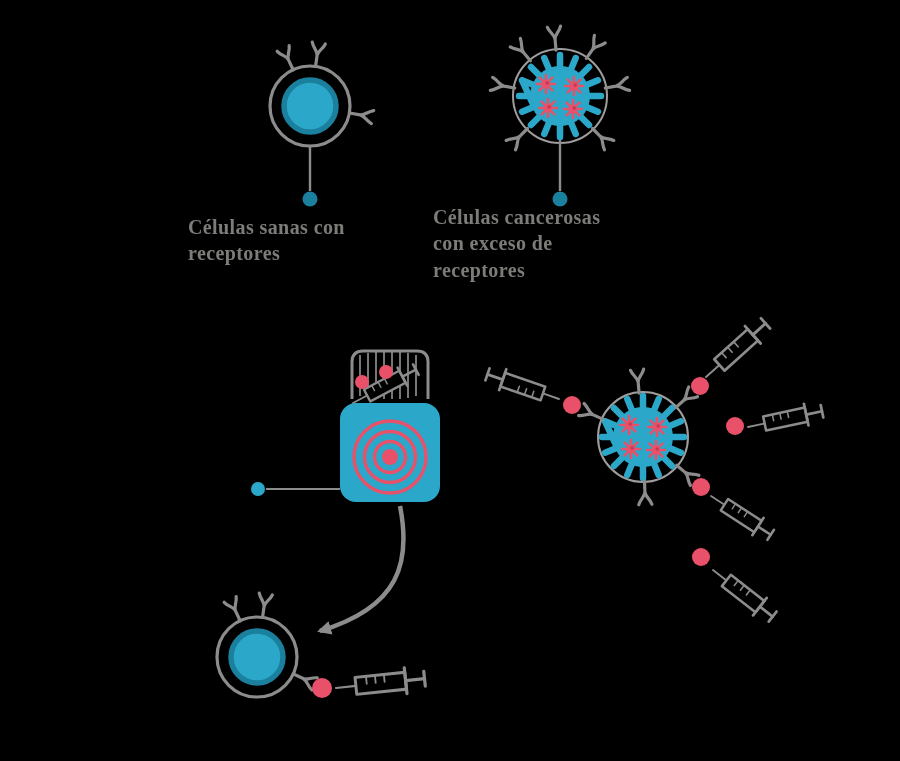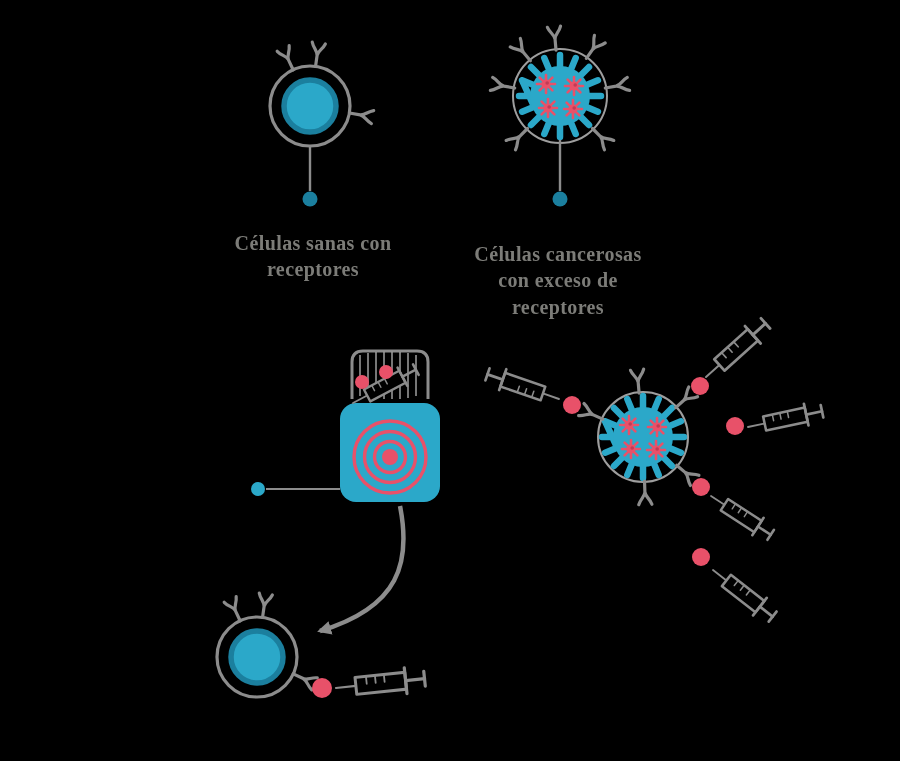--- a/index.html
+++ b/index.html
@@ -1,22 +1,22 @@
 <!DOCTYPE html>
 <html style="--background: #000000; --teal: #2BA8C9; --teal_dark: #1B7F9E; --pink: #E85169; --pink_dark: #C23B55; --gray: #8C8C8C; --gray_light: #9E9E9E; --text_gray: #7C7C78;"><head>
 <meta charset="utf-8">
 <style>
   html,body{margin:0;padding:0;background:#000;}
   .stage{position:relative;width:900px;height:761px;background:var(--background,#000);overflow:hidden;}
   .illustration{position:absolute;left:0;top:0;}
-  .caption{position:absolute;width:250px;text-align:center;
+  .caption{position:absolute;width:250px;text-align:left;
     font-family:"Liberation Serif","DejaVu Serif",serif;font-weight:700;
-    font-size:20px;line-height:1.32;letter-spacing:.4px;color:var(--text_gray,#7C7C78);margin-top:16px;}
+    font-size:20px;line-height:1.32;letter-spacing:.4px;color:var(--text_gray,#7C7C78);}
   .caption-healthy{left:188px;top:214px;}
-  .caption-cancer{left:433px;top:225px;}
+  .caption-cancer{left:433px;top:204px;}
   .teal-fill{fill:var(--teal,#2BA8C9);}
   .teal-stroke{stroke:var(--teal,#2BA8C9);}
   .tealdark-fill{fill:var(--teal_dark,#1B7F9E);}
   .tealdark-stroke{stroke:var(--teal_dark,#1B7F9E);}
   .pink-fill{fill:var(--pink,#E85169);}
   .pink-stroke{stroke:var(--pink,#E85169);}
   .pinkdark-fill{fill:var(--pink_dark,#C23B55);}
   .gray-stroke{stroke:var(--gray,#8C8C8C);}
   .gray-fill{fill:var(--gray,#8C8C8C);}
   .graylight-stroke{stroke:var(--gray_light,#9E9E9E);}

